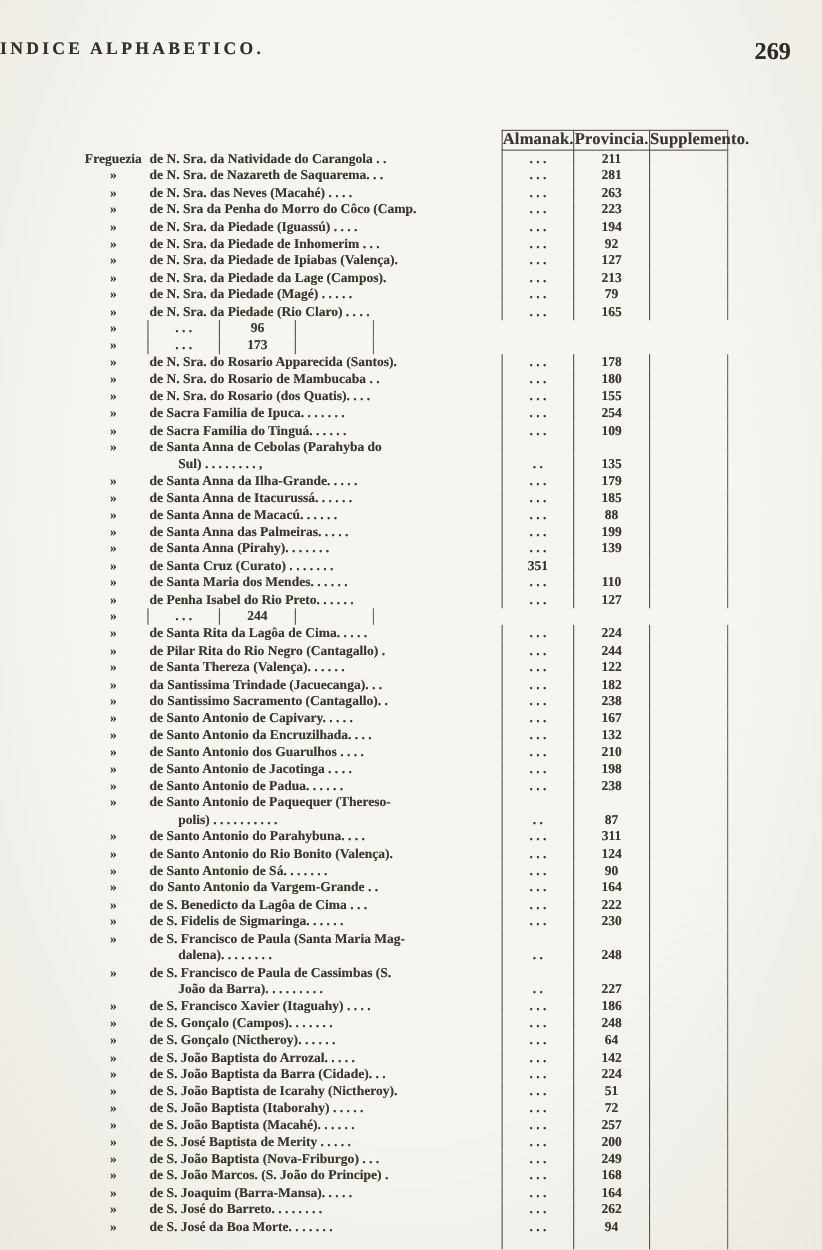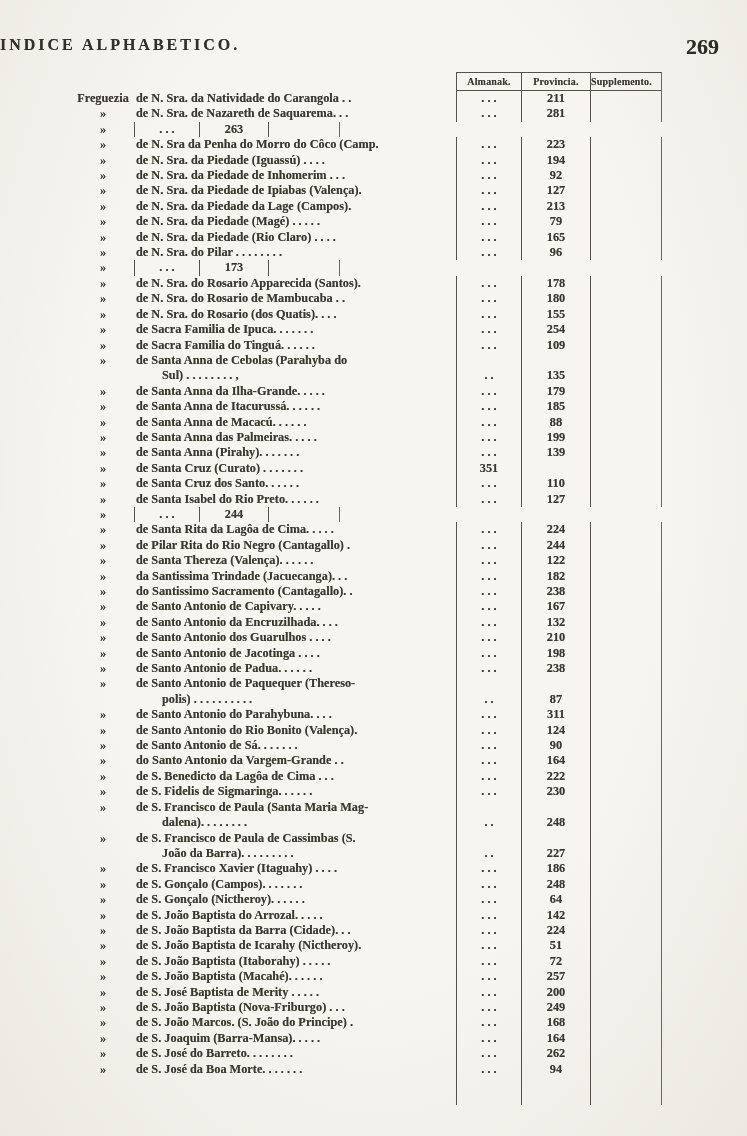--- a/index.html
+++ b/index.html
@@ -41,21 +41,21 @@
     color:#3b382f;
     text-shadow:0 0 .4px rgba(59,56,47,.55);
   }
   .row{display:flex;}
   .c-ditto{flex:none;width:62px;text-align:center;white-space:nowrap;}
   .c-name{flex:1;min-width:0;padding-left:2px;white-space:nowrap;overflow:hidden;}
   .c-name.ind{padding-left:28px;}
   .c-alm{flex:none;width:64px;text-align:center;border-left:1px solid #56524a;white-space:nowrap;overflow:hidden;}
   .c-prov{flex:none;width:68px;text-align:center;border-left:1px solid #56524a;white-space:nowrap;}
   .c-sup{flex:none;width:70px;border-left:1px solid #56524a;border-right:1px solid #6a675f;}
-  .hdr{font-size:10px;line-height:13px;}
+  .hdr{font-size:15px;line-height:13px;margin-top:46px;}
   .hdr .hcell{
     border-top:1px solid #56524a;
     border-bottom:1px solid #56524a;
     padding:2px 0 2px 0;
     letter-spacing:.2px;
   }
   .tail{height:28px;}
 </style>
 </head>
 <body>
@@ -89,20 +89,21 @@
   <div class="row">
     <div class="c-ditto">»</div>
     <div class="c-name">de N. Sra. de Nazareth de Saquarema. . .</div>
     <div class="c-alm">. . .</div>
     <div class="c-prov">281</div>
     <div class="c-sup"></div>
   </div>
 
   <div class="row">
     <div class="c-ditto">»</div>
+    <div class="c-name">de N. Sra. das Neves (Macahé) . . . .</div>
     <div class="c-alm">. . .</div>
     <div class="c-prov">263</div>
     <div class="c-sup"></div>
   </div>
 
   <div class="row">
     <div class="c-ditto">»</div>
     <div class="c-name">de N. Sra da Penha do Morro do Côco (Camp.</div>
     <div class="c-alm">. . .</div>
     <div class="c-prov">223</div>
@@ -152,21 +153,20 @@
   <div class="row">
     <div class="c-ditto">»</div>
     <div class="c-name">de N. Sra. da Piedade (Rio Claro) . . . .</div>
     <div class="c-alm">. . .</div>
     <div class="c-prov">165</div>
     <div class="c-sup"></div>
   </div>
 
   <div class="row">
     <div class="c-ditto">»</div>
-    <div class="c-name">de N. Sra. do Pilar . . . . . . . .</div>
     <div class="c-alm">. . .</div>
     <div class="c-prov">96</div>
     <div class="c-sup"></div>
   </div>
 
   <div class="row">
     <div class="c-ditto">»</div>
     <div class="c-alm">. . .</div>
     <div class="c-prov">173</div>
     <div class="c-sup"></div>
@@ -271,29 +271,29 @@
   <div class="row">
     <div class="c-ditto">»</div>
     <div class="c-name">de Santa Cruz (Curato) . . . . . . .</div>
     <div class="c-alm">351</div>
     <div class="c-prov"></div>
     <div class="c-sup"></div>
   </div>
 
   <div class="row">
     <div class="c-ditto">»</div>
-    <div class="c-name">de Santa Cruz dos Santo. . . . . .</div>
+    <div class="c-name">de Santa Maria dos Mendes. . . . . .</div>
     <div class="c-alm">. . .</div>
     <div class="c-prov">110</div>
     <div class="c-sup"></div>
   </div>
 
   <div class="row">
     <div class="c-ditto">»</div>
-    <div class="c-name">de Santa Isabel do Rio Preto. . . . . .</div>
+    <div class="c-name">de Penha Isabel do Rio Preto. . . . . .</div>
     <div class="c-alm">. . .</div>
     <div class="c-prov">127</div>
     <div class="c-sup"></div>
   </div>
 
   <div class="row">
     <div class="c-ditto">»</div>
     <div class="c-alm">. . .</div>
     <div class="c-prov">244</div>
     <div class="c-sup"></div>

